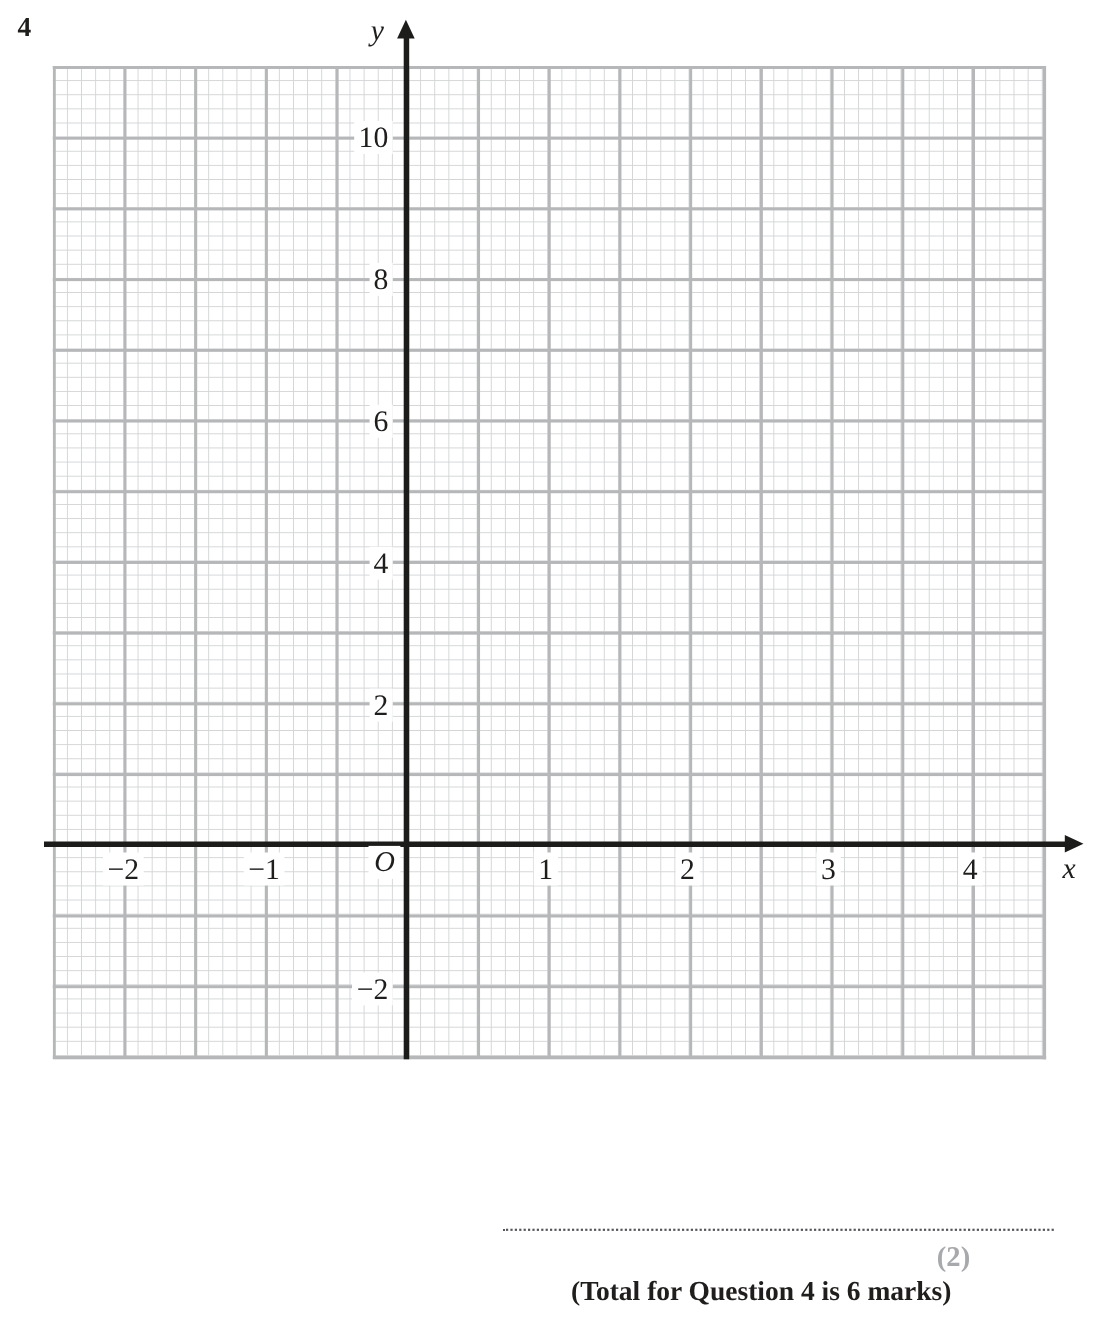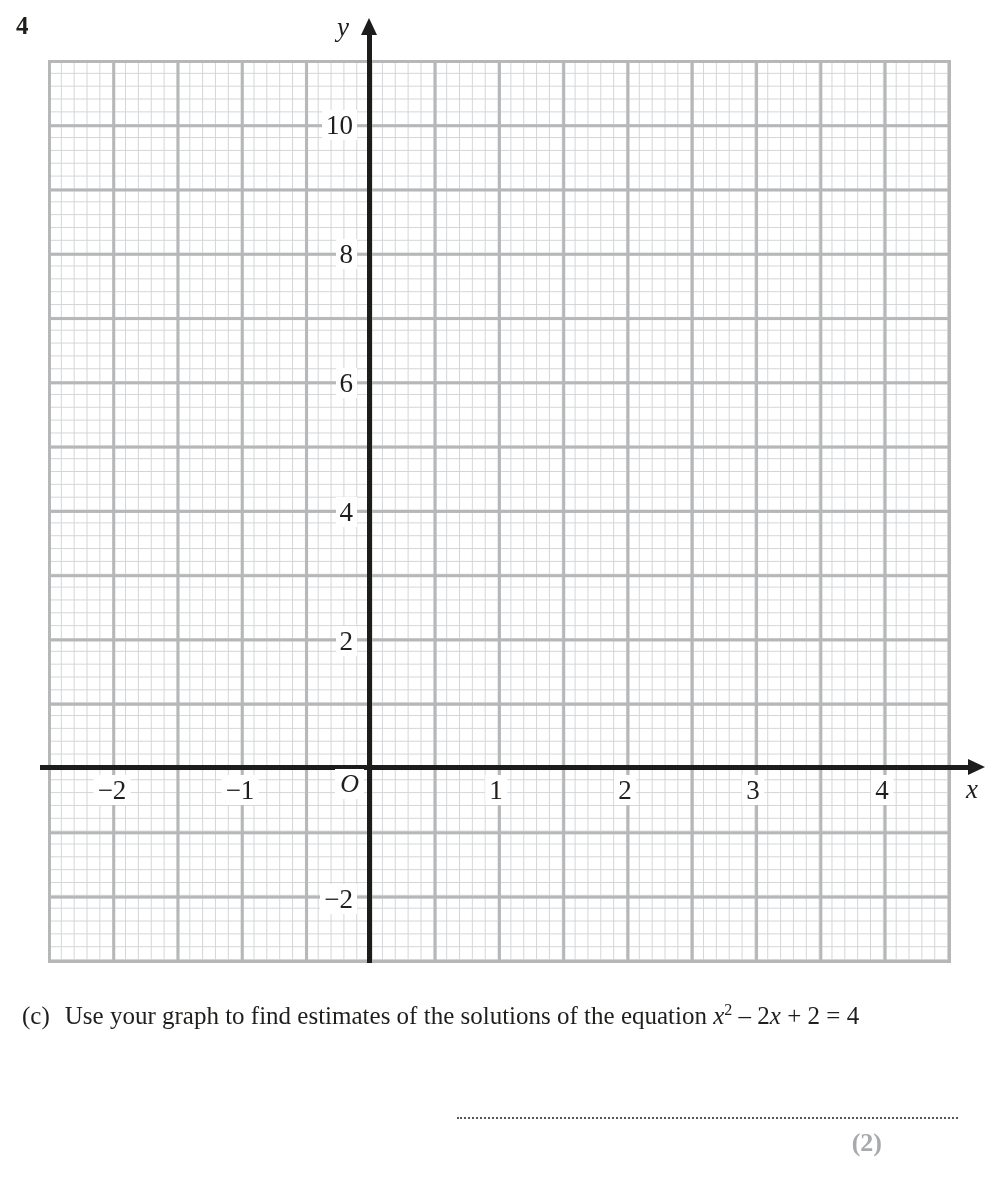--- a/index.html
+++ b/index.html
@@ -118,22 +118,20 @@
     <span class="tick ytick" style="top:884px;">−2</span>
 
     <span class="tick xtick" style="left:112px;">−2</span>
     <span class="tick xtick" style="left:240px;">−1</span>
     <span class="tick xtick" style="left:496px;">1</span>
     <span class="tick xtick" style="left:625px;">2</span>
     <span class="tick xtick" style="left:753px;">3</span>
     <span class="tick xtick" style="left:882px;">4</span>
   </div>
 
-  <div class="question">
-    <span class="part-label">(c)</span><span>Use your graph to find estimates of the solutions of the equation </span><span class="var">x</span><sup class="exp">2</sup><span> – 2</span><span class="var">x</span><span> + 2 = 4</span>
-  </div>
 
   <div class="answer-line"></div>
 
   <div class="marks">(2)</div>
 
+  <div class="total">(Total for Question 4 is 6 marks)</div>
 
 </div>
 
 </body></html>

